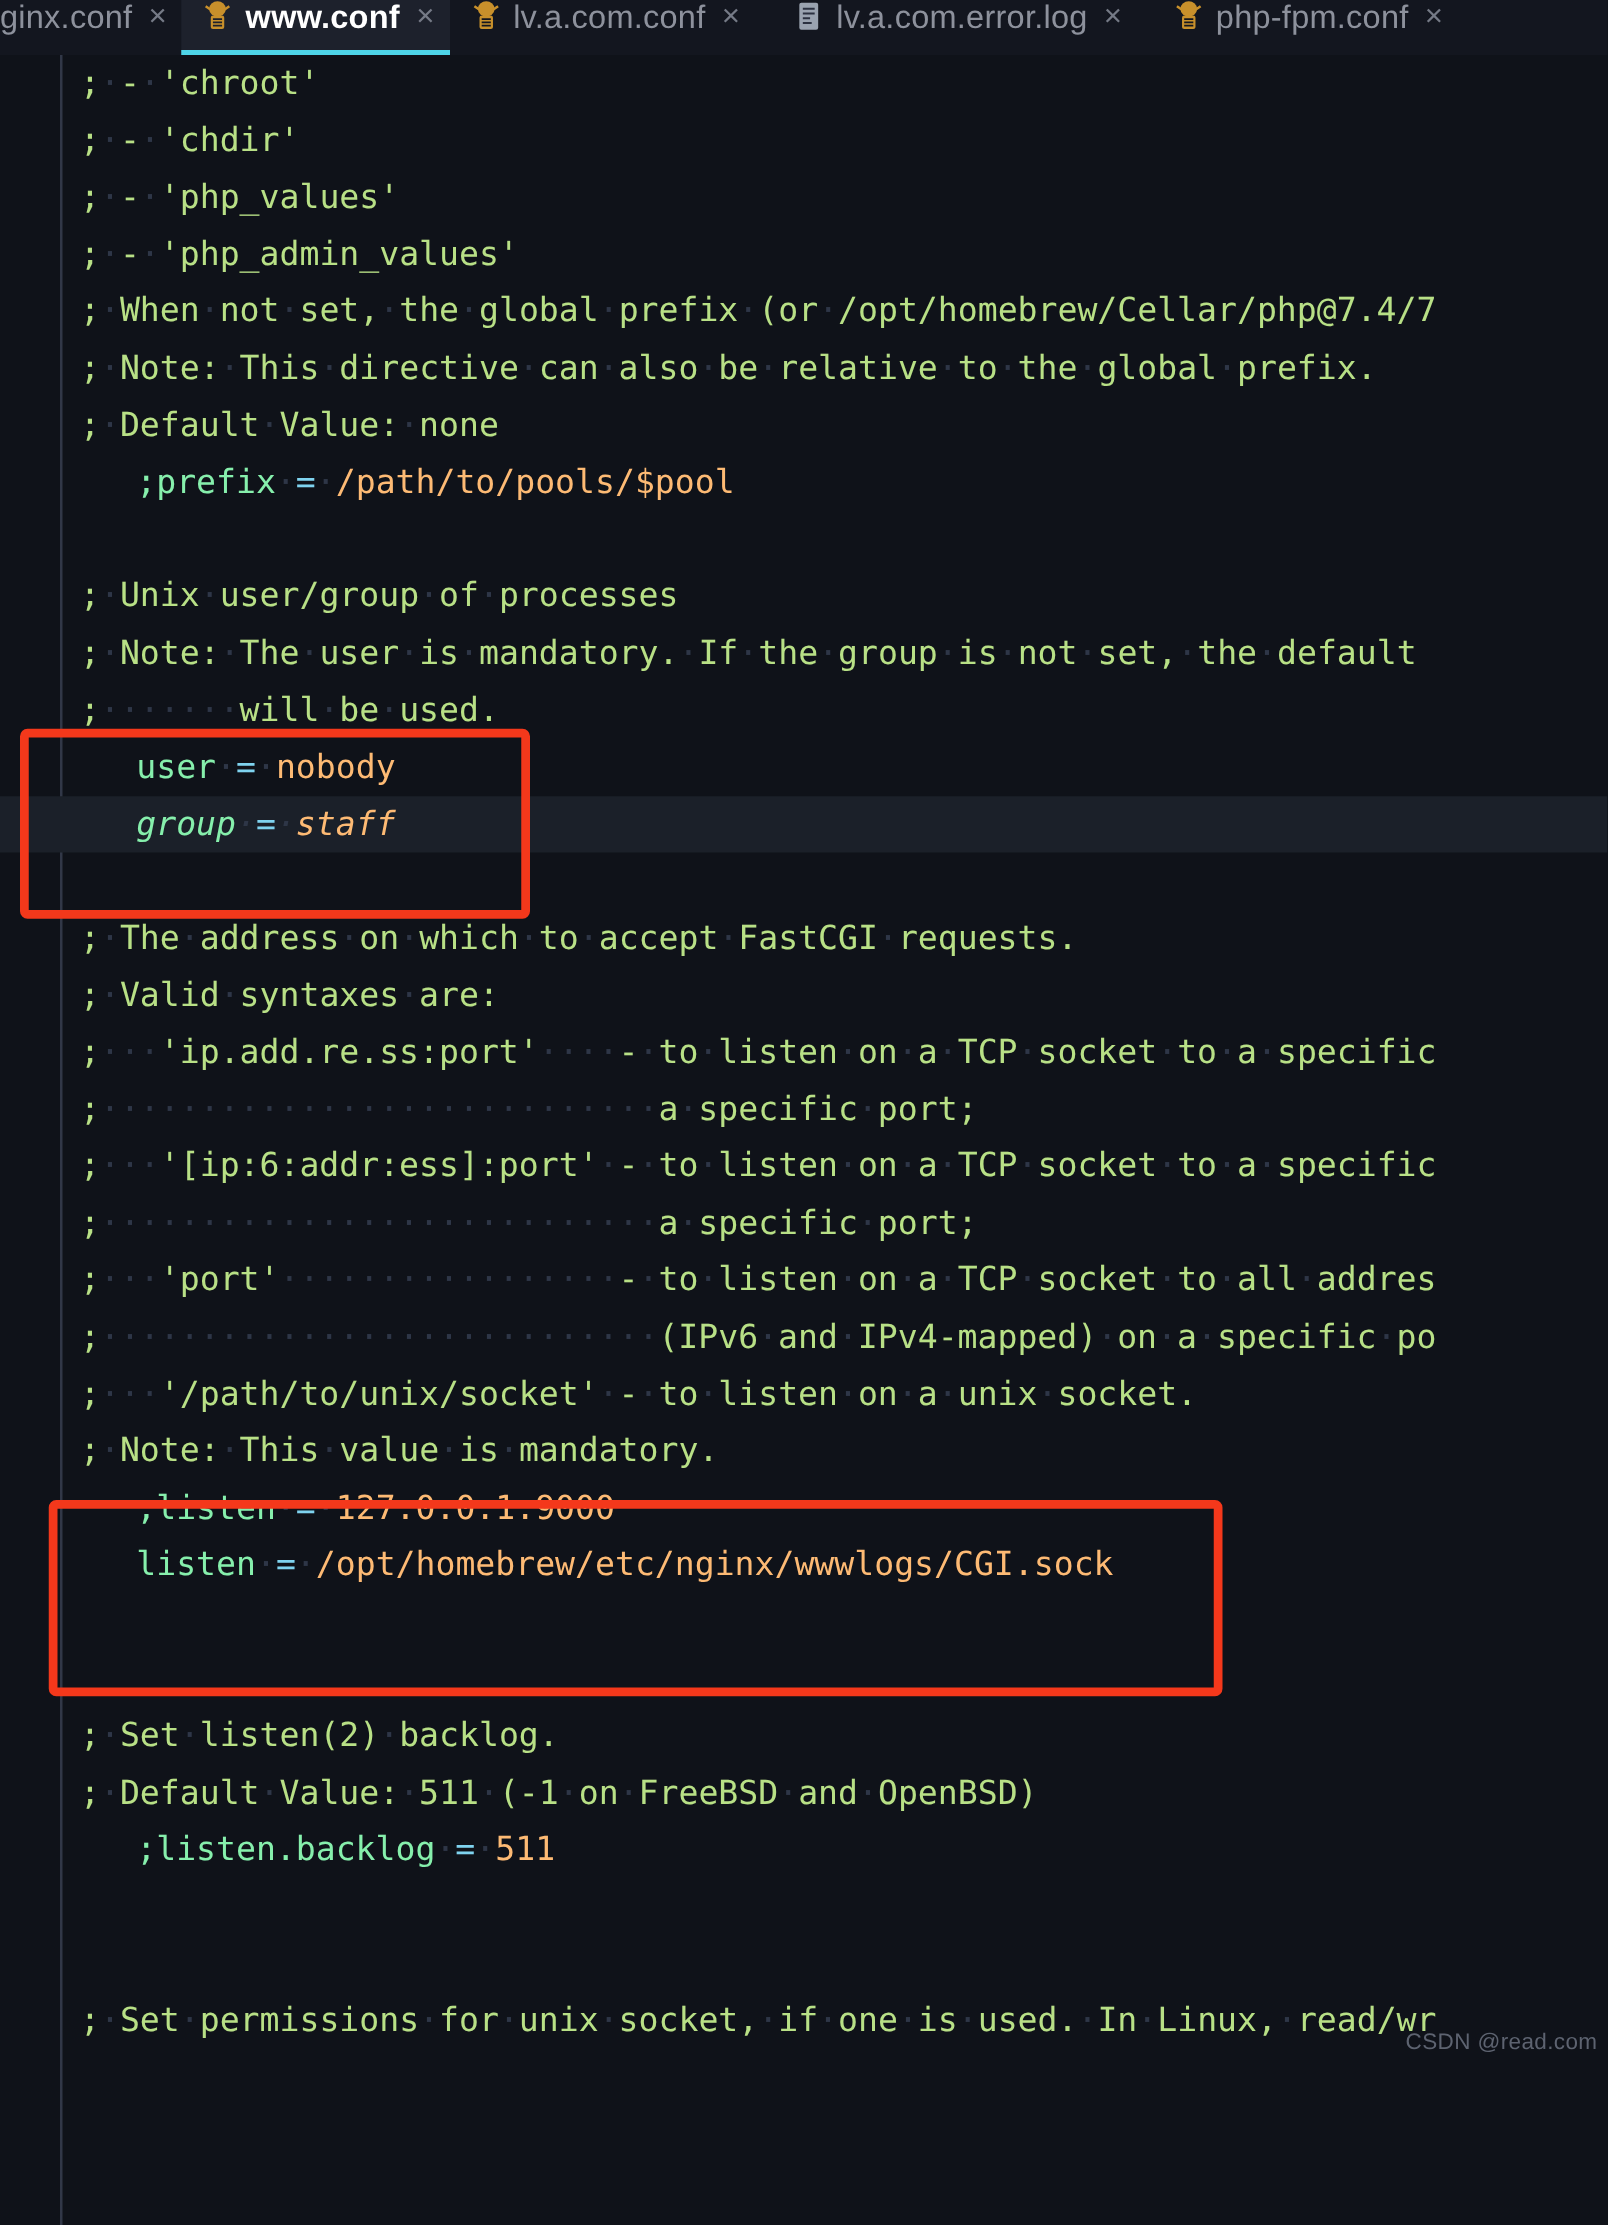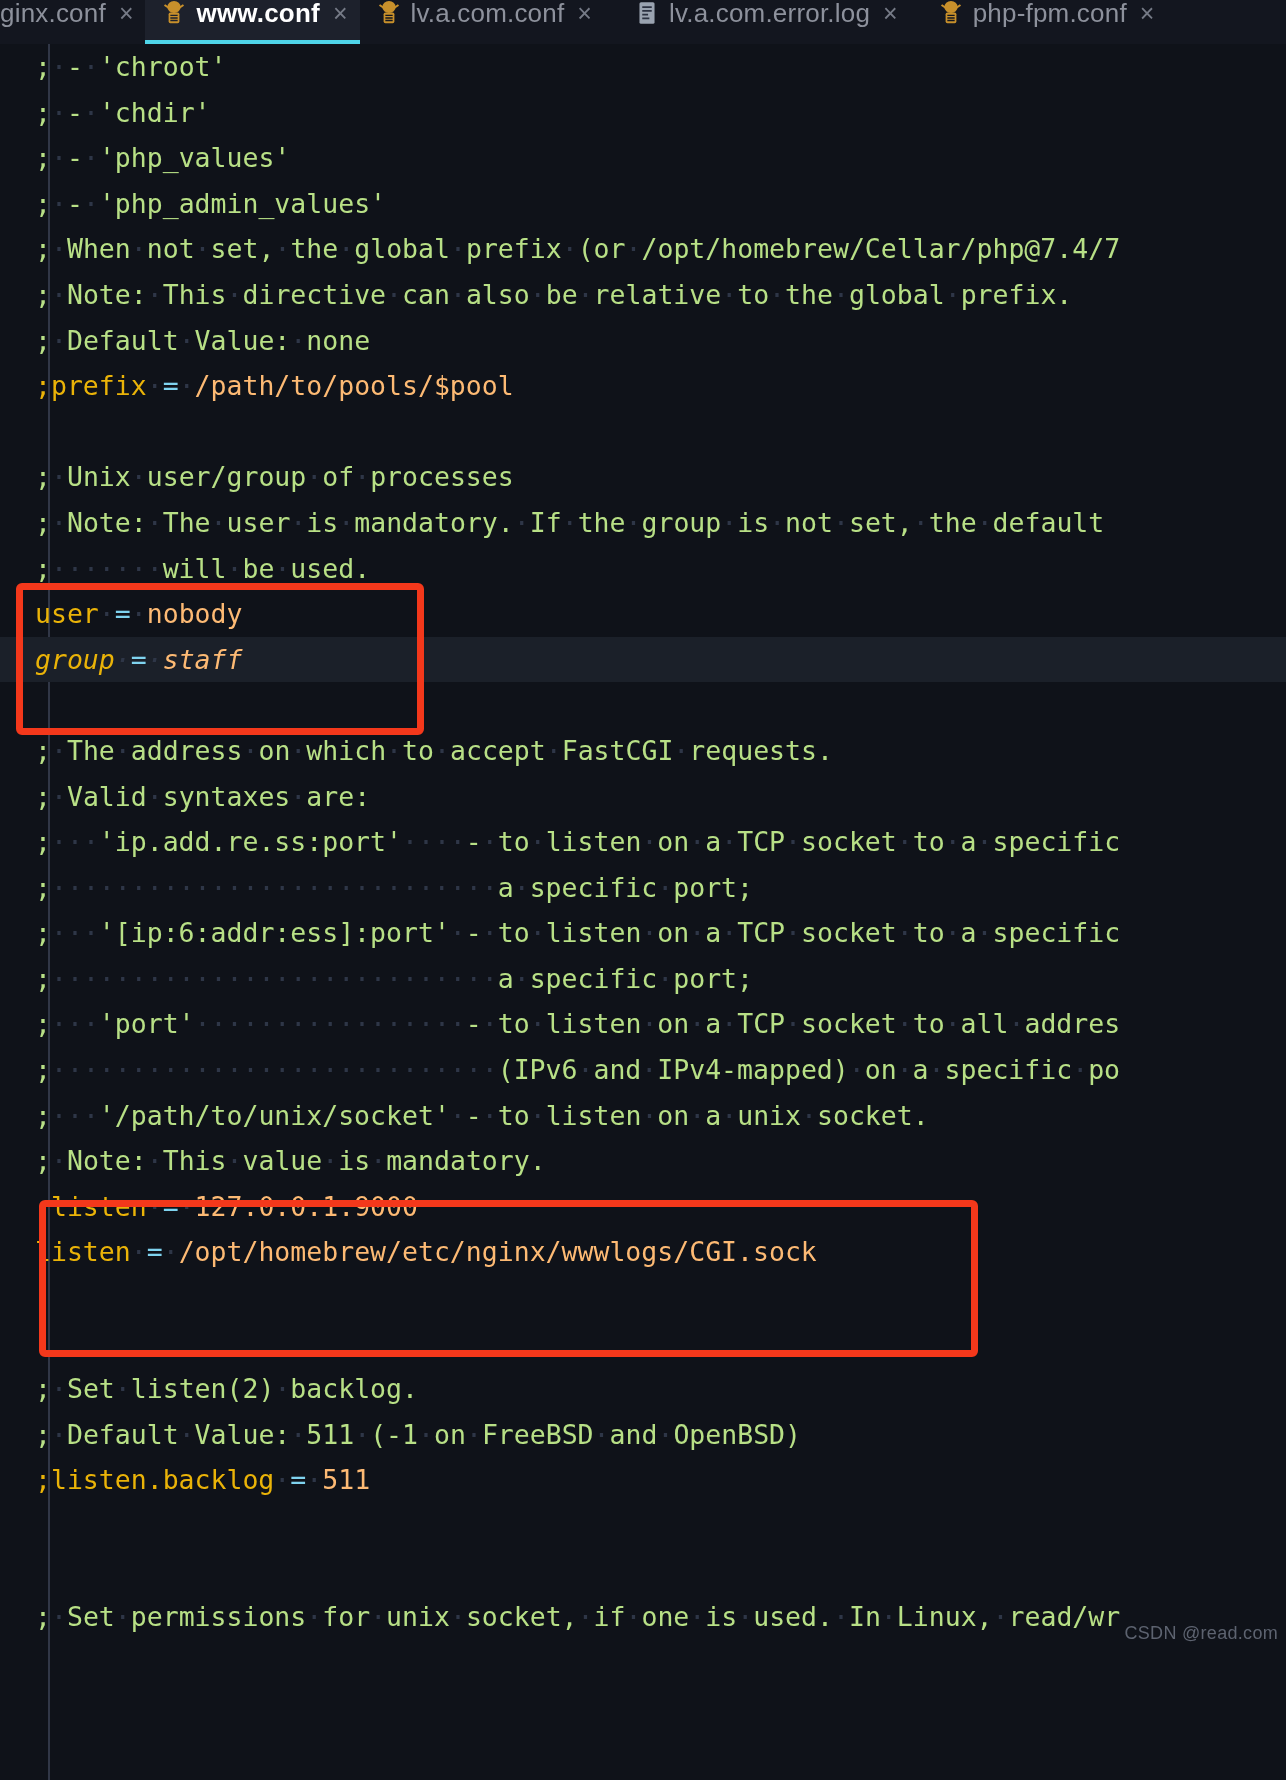--- a/index.html
+++ b/index.html
@@ -103,30 +103,30 @@
     top: 0;
     width: 1286px;
     font-family: "DejaVu Sans Mono", "Liberation Mono", monospace;
     font-size: 26.5px;
     line-height: 45.6px;
     letter-spacing: 0px;
     white-space: pre;
   }
   .code-line {
     height: 45.6px;
-    padding-left: 35px;
+    padding-left: 64px;
     box-sizing: border-box;
     white-space: pre;
   }
   .code-line.hl {
     background: #1b2029;
     font-style: italic;
   }
   .cm { color: #b8e086; }        
-  .key { color: #eab308; }       
+  .key { color: #86efac; margin-left: 45px; }       
   .eq  { color: #7fd3ef; }       
   .val { color: #fdba74; }       
   .dot { color: #2e3647; }       
 
   
   .redbox {
     position: absolute;
     border: 7px solid #f4381b;
     border-radius: 6px;
     box-sizing: border-box;

